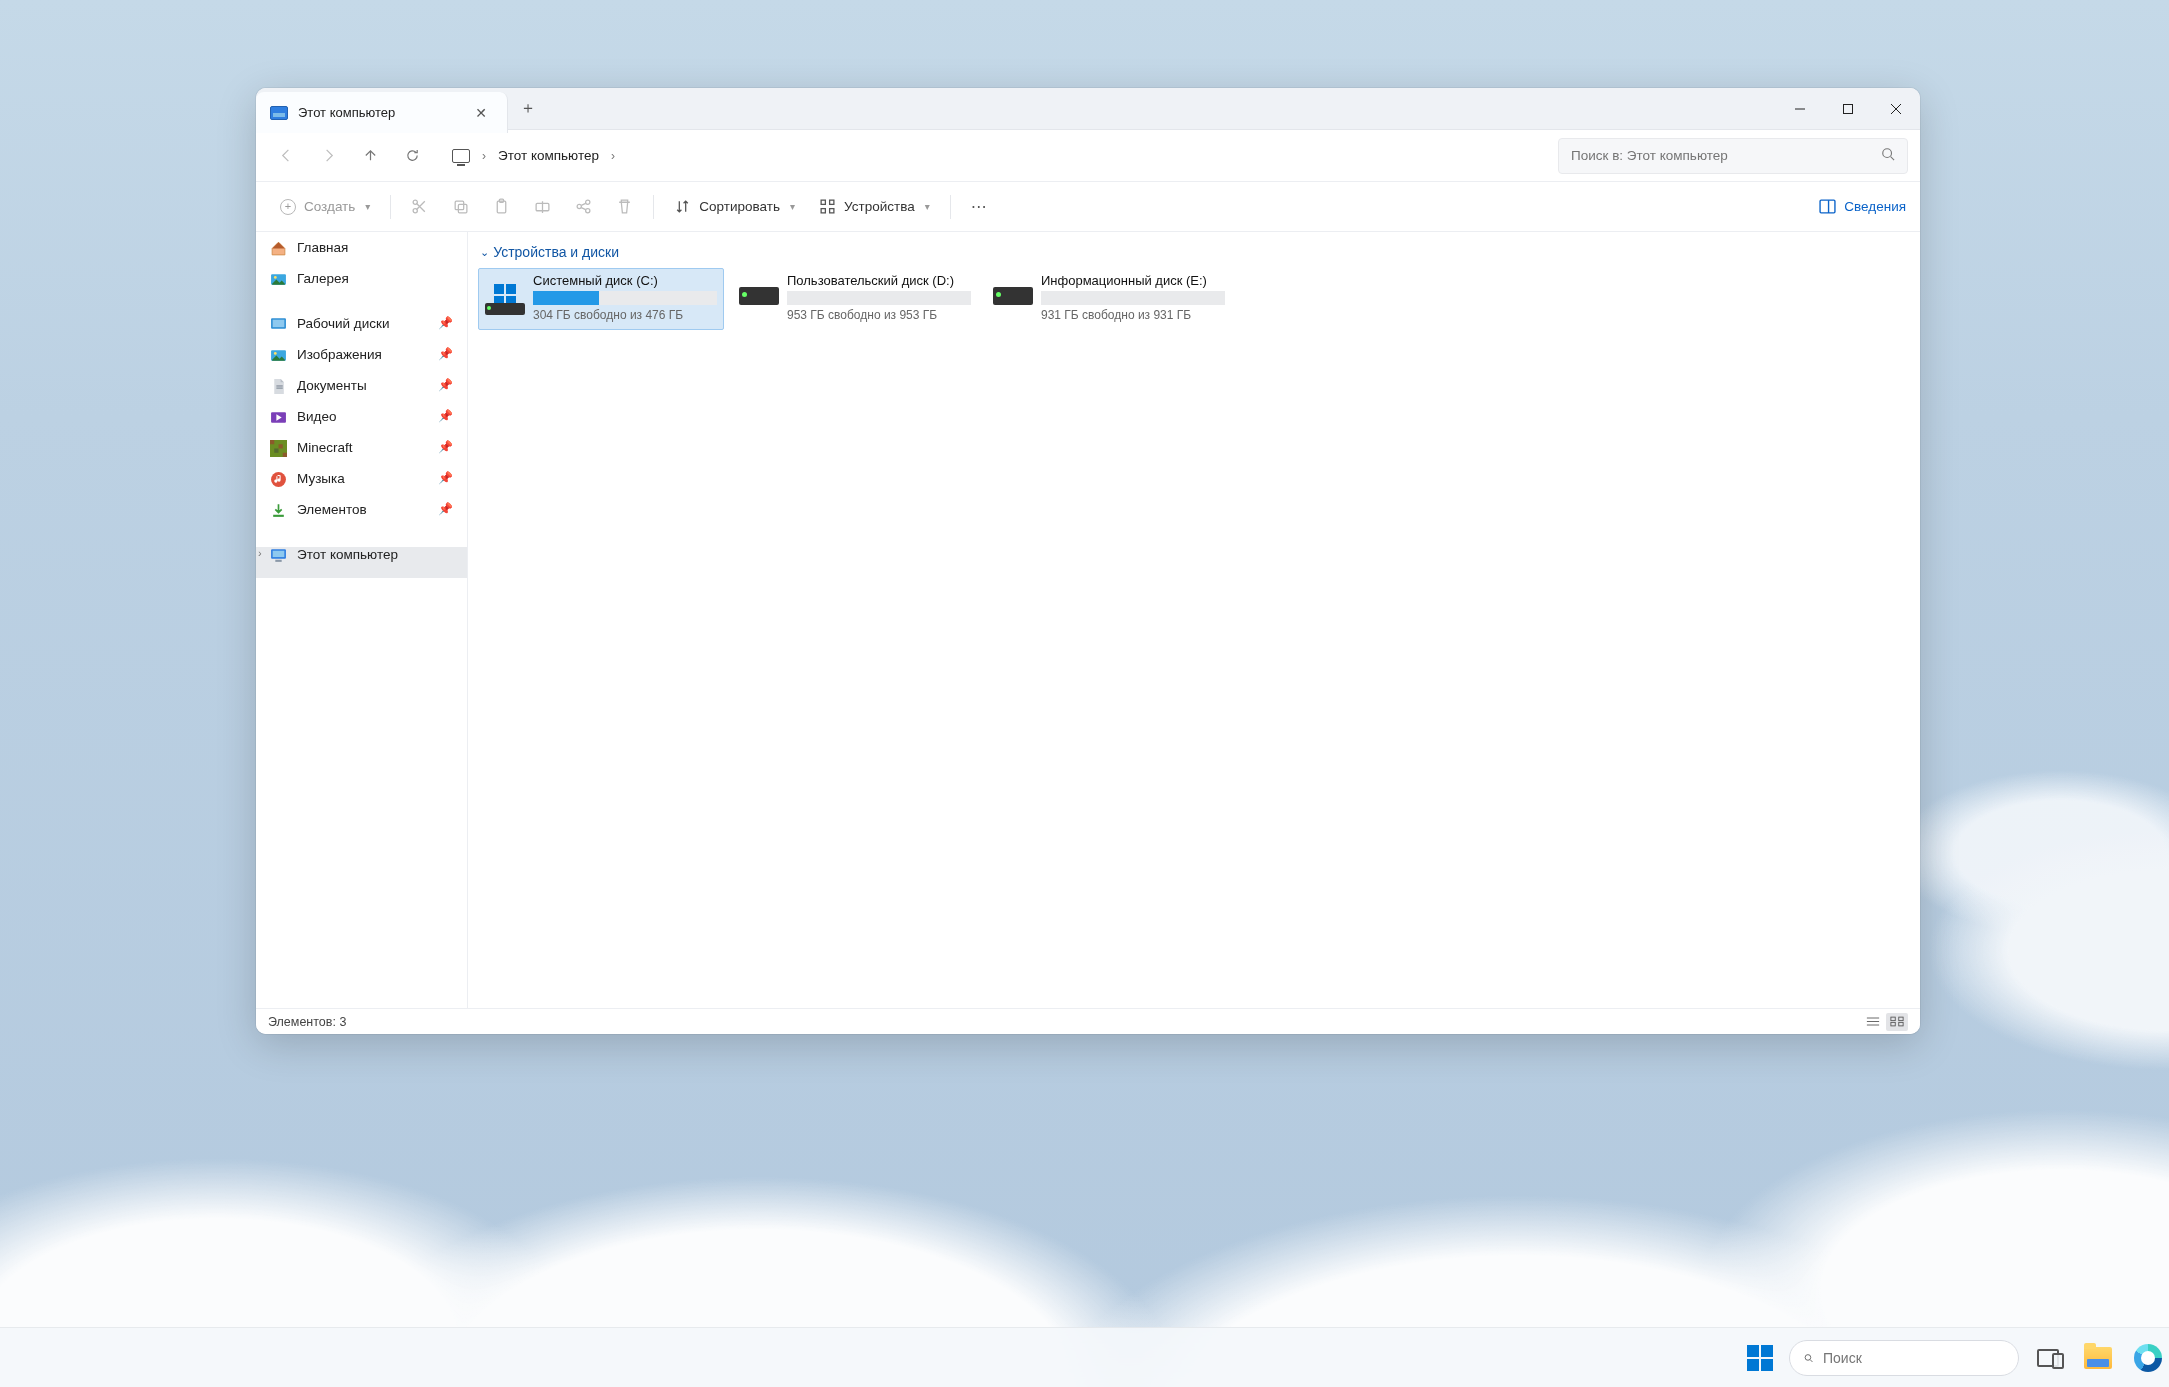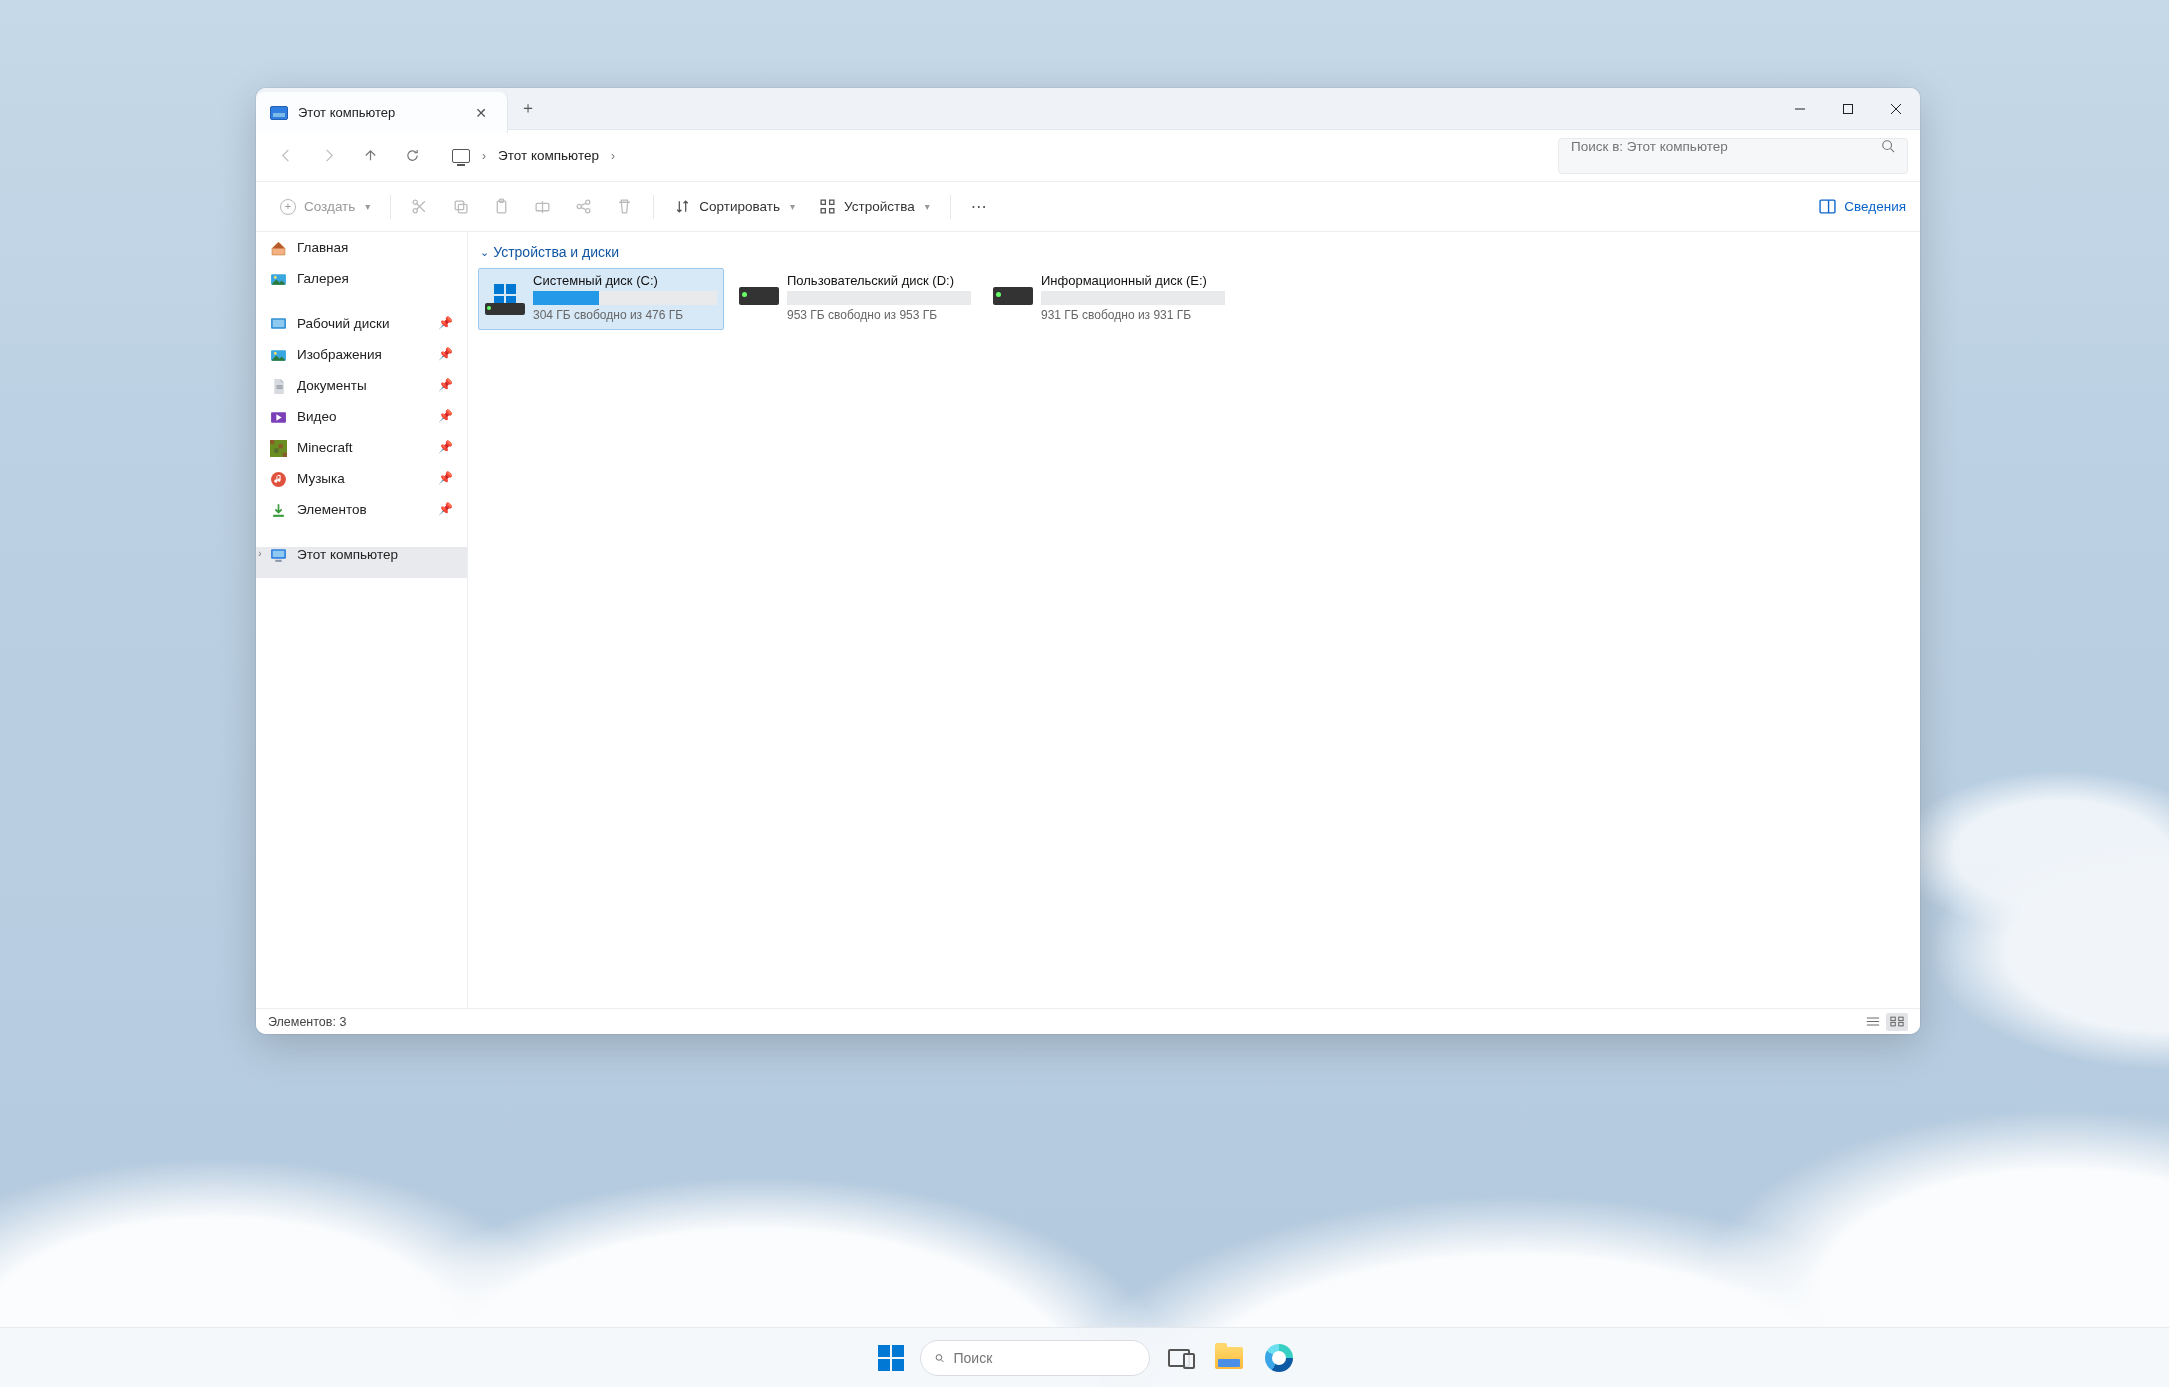--- a/index.html
+++ b/index.html
@@ -62,21 +62,21 @@
 .nav-btn { width:36px; height:36px; display:flex; align-items:center; justify-content:center;
   color:#777; border-radius:4px;}
 .nav-btn.disabled{color:#bdbdbd;}
 .addr { flex:1; height:36px; display:flex; align-items:center; gap:12px;
   padding:0 10px; margin:0 6px;}
 .addr .chev{color:#777;font-size:12px;}
 .addr-text{font-size:13.5px; color:#222;}
 .pc-icon{width:18px;height:14px;border:1.5px solid #555;border-radius:2px;position:relative;}
 .pc-icon::after{content:"";position:absolute;left:4px;right:4px;bottom:-4px;height:2px;background:#555;}
 .search { width:350px; height:36px; background:#f6f7f9; border:1px solid #e8e9ec;
-  border-radius:4px; display:flex; align-items:flex-start; padding:0 12px; gap:10px;}
+  border-radius:4px; display:flex; align-items:center; padding:0 12px; gap:10px;}
 .search input{flex:1;border:none;background:transparent;font-size:13.5px;color:#555;outline:none;}
 .search-icon{color:#777;}
 
 
 .toolbar{height:50px;display:flex;align-items:center;gap:4px;padding:0 14px;
   border-bottom:1px solid #eceef2;background:#fff;}
 .tb-btn{display:flex;align-items:center;gap:8px;padding:6px 10px;border-radius:4px;color:#777;
   font-size:13.5px;}
 .tb-btn.labeled{color:#999;}
 .tb-btn.labeled .plus{width:16px;height:16px;border:1.5px solid #b8b8b8;border-radius:50%;
@@ -130,21 +130,21 @@
   padding:0 12px;font-size:12.5px;color:#444;background:#fff;}
 .view-switch{margin-left:auto;display:flex;gap:2px;}
 .view-switch .vbtn{width:22px;height:18px;display:flex;align-items:center;justify-content:center;
   border:1px solid transparent;border-radius:2px;}
 .view-switch .vbtn.active{background:#e3e4e7;}
 
 
 .taskbar{position:absolute;left:0;right:0;bottom:0;height:60px;
   background:rgba(244,247,251,.88);backdrop-filter:blur(20px);
   border-top:1px solid rgba(0,0,0,.06);
-  display:flex;align-items:center;justify-content:center;gap:8px;}
+  display:flex;align-items:center;justify-content:flex-end;gap:8px;}
 .tb-item{width:42px;height:42px;display:flex;align-items:center;justify-content:center;
   border-radius:4px;}
 .tb-search{width:230px;height:36px;background:#fff;border:1px solid #d9dce2;border-radius:18px;
   display:flex;align-items:center;gap:10px;padding:0 14px;}
 .tb-search input{border:none;background:transparent;outline:none;font-size:14px;flex:1;}
 .start-logo{width:26px;height:26px;display:grid;grid-template:1fr 1fr/1fr 1fr;gap:2px;}
 .start-logo span{background:#0078d4;}
 .folder-ic{width:28px;height:22px;background:linear-gradient(#ffd76a,#ffb93b);border-radius:2px;position:relative;}
 .folder-ic::before{content:"";position:absolute;top:-4px;left:0;width:12px;height:6px;background:#ffd76a;border-radius:2px 2px 0 0;}
 .folder-ic::after{content:"";position:absolute;bottom:2px;left:3px;right:3px;height:8px;background:#4a8fe7;border-radius:1px;}

